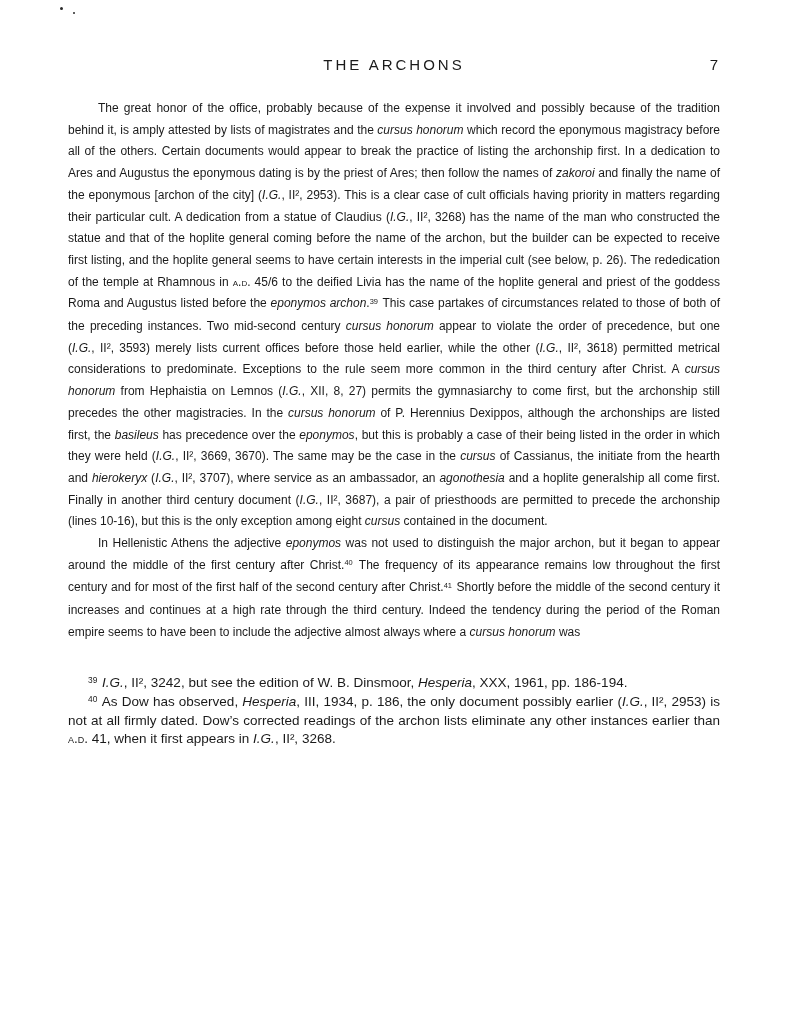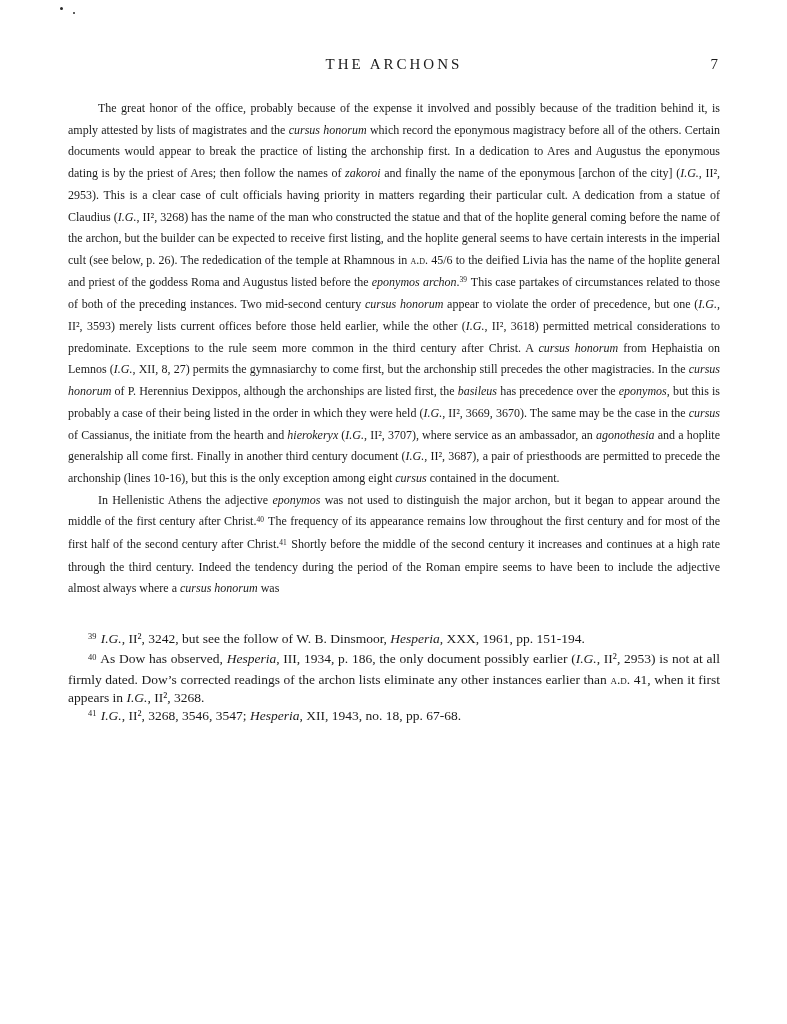--- a/index.html
+++ b/index.html
@@ -2,21 +2,21 @@
 <html><head>
 <meta charset="utf-8">
 <style>
   html, body { margin: 0; padding: 0; background: #ffffff; }
   .page {
     position: relative;
     width: 770px;
     height: 1024px;
     background: #ffffff;
     overflow: hidden;
-    font-family: Liberation Serif, serif;
+    font-family: Liberation Sans, sans-serif;
     color: #1a1a1a;
   }
   .content {
     position: absolute;
     left: 68px;
     top: 56px;
     width: 652px;
   }
   .running-head {
     position: relative;
@@ -82,19 +82,18 @@
       <span class="running-title">THE ARCHONS</span>
       <span class="page-number">7</span>
     </div>
 
     <div class="body-text">
       <p><span class="run-plain">The great honor of the office, probably because of the expense it involved and possibly because of the tradition behind it, is amply attested by lists of magistrates and the </span><span class="run-italic">cursus honorum</span><span class="run-plain"> which record the eponymous magistracy before all of the others. Certain documents would appear to break the practice of listing the archonship first. In a dedication to Ares and Augustus the eponymous dating is by the priest of Ares; then follow the names of </span><span class="run-italic">zakoroi</span><span class="run-plain"> and finally the name of the eponymous [archon of the city] (</span><span class="run-italic">I.G.</span><span class="run-plain">, II², 2953). This is a clear case of cult officials having priority in matters regarding their particular cult. A dedication from a statue of Claudius (</span><span class="run-italic">I.G.</span><span class="run-plain">, II², 3268) has the name of the man who constructed the statue and that of the hoplite general coming before the name of the archon, but the builder can be expected to receive first listing, and the hoplite general seems to have certain interests in the imperial cult (see below, p. 26). The rededication of the temple at Rhamnous in </span><span class="run-smallcaps">a.d.</span><span class="run-plain"> 45/6 to the deified Livia has the name of the hoplite general and priest of the goddess Roma and Augustus listed before the </span><span class="run-italic">eponymos archon</span><span class="run-plain">.</span><span class="run-sup">39</span><span class="run-plain"> This case partakes of circumstances related to those of both of the preceding instances. Two mid-second century </span><span class="run-italic">cursus honorum</span><span class="run-plain"> appear to violate the order of precedence, but one (</span><span class="run-italic">I.G.</span><span class="run-plain">, II², 3593) merely lists current offices before those held earlier, while the other (</span><span class="run-italic">I.G.</span><span class="run-plain">, II², 3618) permitted metrical considerations to predominate. Exceptions to the rule seem more common in the third century after Christ. A </span><span class="run-italic">cursus honorum</span><span class="run-plain"> from Hephaistia on Lemnos (</span><span class="run-italic">I.G.</span><span class="run-plain">, XII, 8, 27) permits the gymnasiarchy to come first, but the archonship still precedes the other magistracies. In the </span><span class="run-italic">cursus honorum</span><span class="run-plain"> of P. Herennius Dexippos, although the archonships are listed first, the </span><span class="run-italic">basileus</span><span class="run-plain"> has precedence over the </span><span class="run-italic">eponymos</span><span class="run-plain">, but this is probably a case of their being listed in the order in which they were held (</span><span class="run-italic">I.G.</span><span class="run-plain">, II², 3669, 3670). The same may be the case in the </span><span class="run-italic">cursus</span><span class="run-plain"> of Cassianus, the initiate from the hearth and </span><span class="run-italic">hierokeryx</span><span class="run-plain"> (</span><span class="run-italic">I.G.</span><span class="run-plain">, II², 3707), where service as an ambassador, an </span><span class="run-italic">agonothesia</span><span class="run-plain"> and a hoplite generalship all come first. Finally in another third century document (</span><span class="run-italic">I.G.</span><span class="run-plain">, II², 3687), a pair of priesthoods are permitted to precede the archonship (lines 10-16), but this is the only exception among eight </span><span class="run-italic">cursus</span><span class="run-plain"> contained in the document.</span></p>
       <p><span class="run-plain">In Hellenistic Athens the adjective </span><span class="run-italic">eponymos</span><span class="run-plain"> was not used to distinguish the major archon, but it began to appear around the middle of the first century after Christ.</span><span class="run-sup">40</span><span class="run-plain"> The frequency of its appearance remains low throughout the first century and for most of the first half of the second century after Christ.</span><span class="run-sup">41</span><span class="run-plain"> Shortly before the middle of the second century it increases and continues at a high rate through the third century. Indeed the tendency during the period of the Roman empire seems to have been to include the adjective almost always where a </span><span class="run-italic">cursus honorum</span><span class="run-plain"> was</span></p>
     </div>
 
     <div class="footnotes">
-      <p><span class="run-sup">39</span><span class="run-plain"> </span><span class="run-italic">I.G.</span><span class="run-plain">, II², 3242, but see the follow of W. B. Dinsmoor, </span><span class="run-italic">Hesperia</span><span class="run-plain">, XXX, 1961, pp. 151-194.</span></p>
+      <p><span class="run-sup">39</span><span class="run-plain"> </span><span class="run-italic">I.G.</span><span class="run-plain">, II², 3242, but see the edition of W. B. Dinsmoor, </span><span class="run-italic">Hesperia</span><span class="run-plain">, XXX, 1961, pp. 186-194.</span></p>
       <p><span class="run-sup">40</span><span class="run-plain"> As Dow has observed, </span><span class="run-italic">Hesperia</span><span class="run-plain">, III, 1934, p. 186, the only document possibly earlier (</span><span class="run-italic">I.G.</span><span class="run-plain">, II², 2953) is not at all firmly dated. Dow’s corrected readings of the archon lists eliminate any other instances earlier than </span><span class="run-smallcaps">a.d.</span><span class="run-plain"> 41, when it first appears in </span><span class="run-italic">I.G.</span><span class="run-plain">, II², 3268.</span></p>
-      <p><span class="run-sup">41</span><span class="run-plain"> </span><span class="run-italic">I.G.</span><span class="run-plain">, II², 3268, 3546, 3547; </span><span class="run-italic">Hesperia</span><span class="run-plain">, XII, 1943, no. 18, pp. 67-68.</span></p>
     </div>
 
   </div>
 </div>
 
 </body></html>

